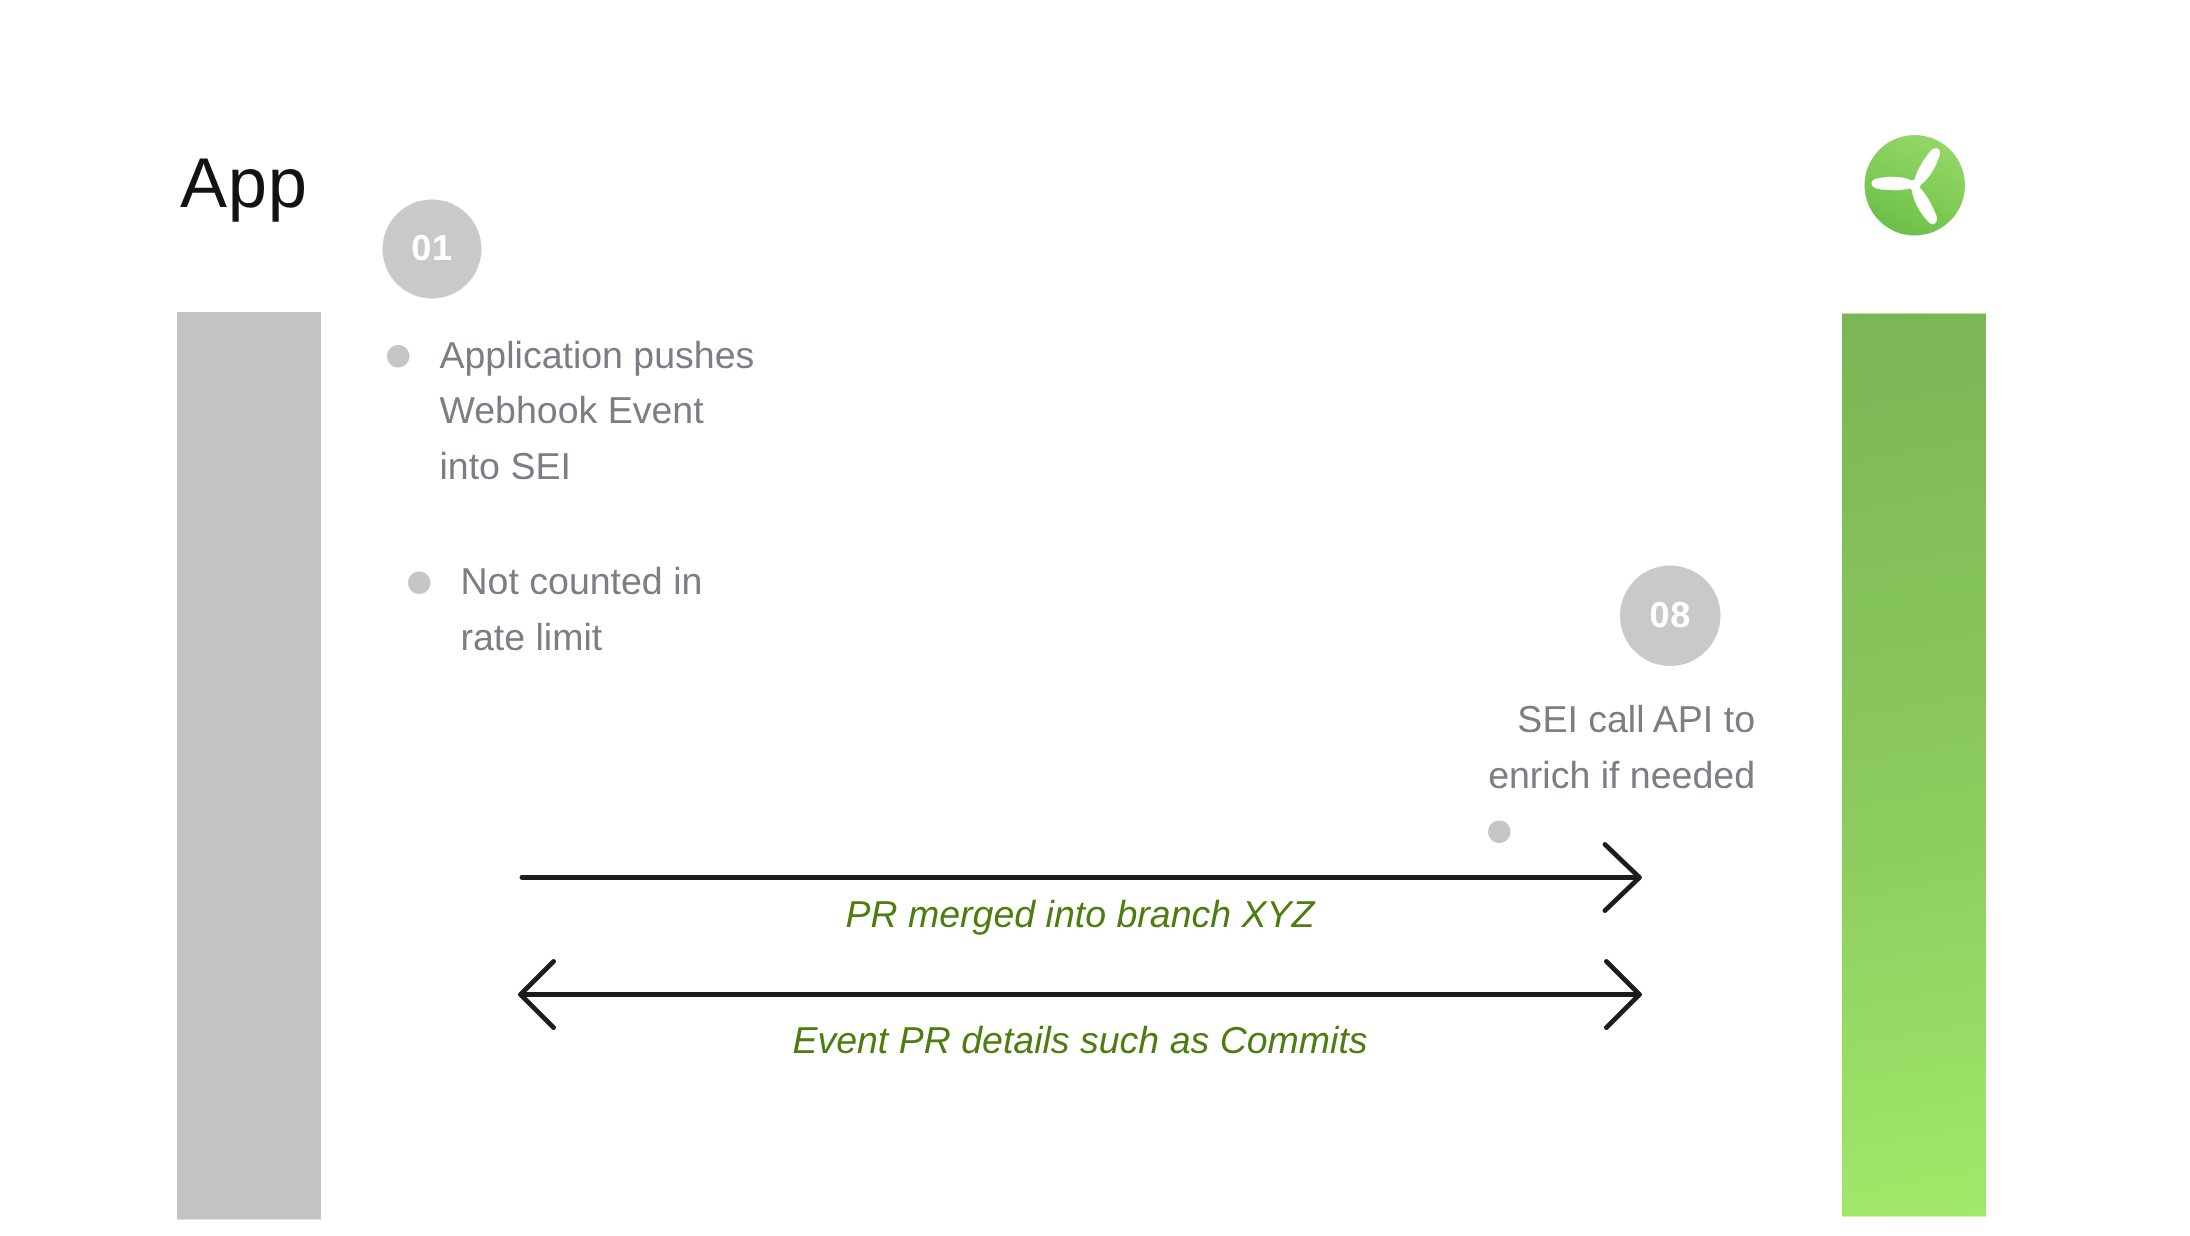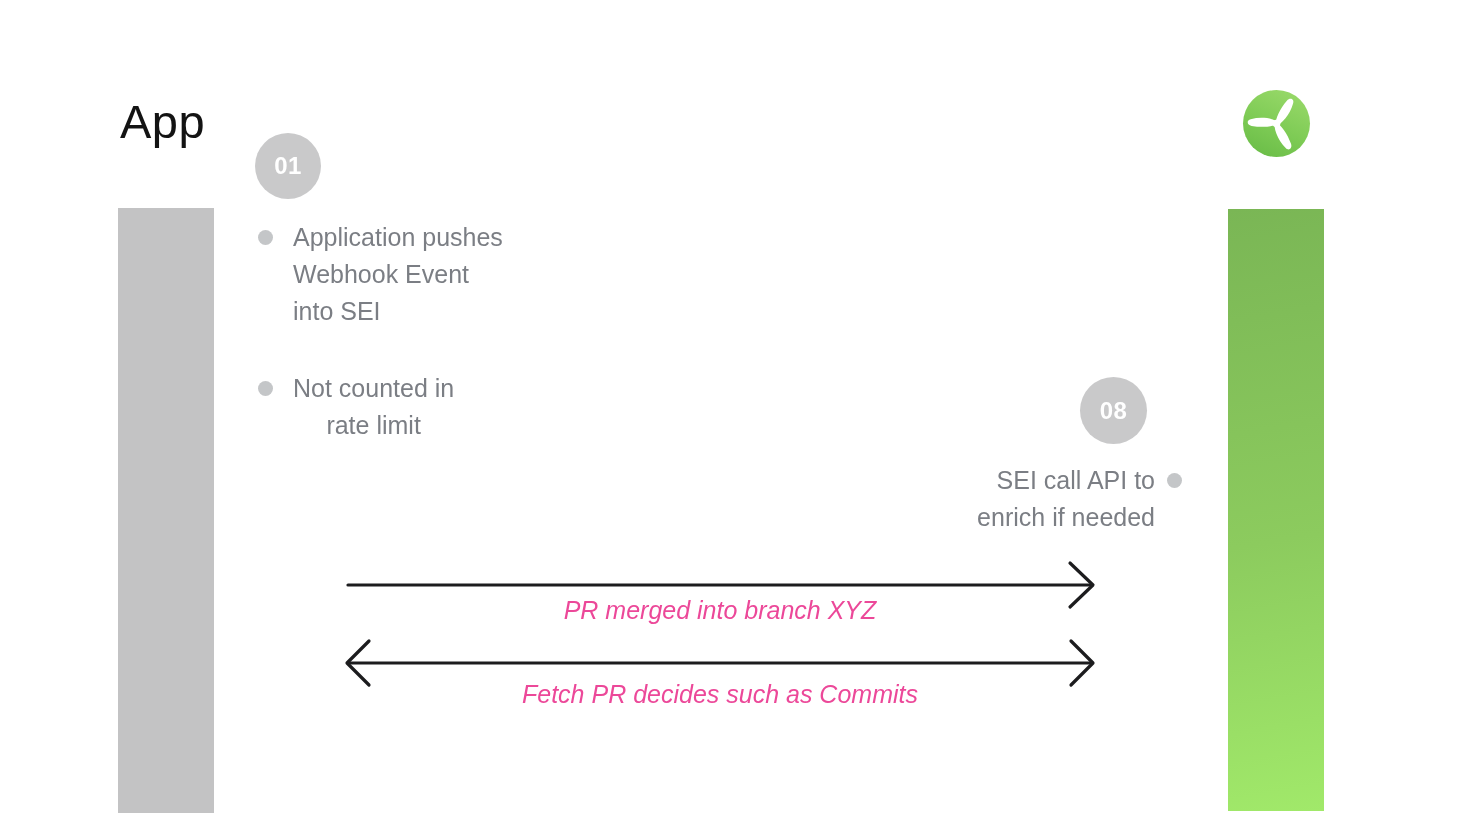--- a/index.html
+++ b/index.html
@@ -74,28 +74,28 @@
     margin-top: 11px;
   }
   .bullet-text {
     font-size: 25px;
     line-height: 37px;
     color: #7b7e84;
     white-space: pre-line;
   }
   .bullet-left .bullet-text { margin-left: 20px; }
   .bullet-1 { left: 258px; top: 219px; }
-  .bullet-2 { left: 258px; top: 370px; text-align: center; }
+  .bullet-2 { left: 272px; top: 370px; }
   .bullet-3 { left: 258px; top: 461px; }
 
   .bullet-right {
     left: auto;
     right: 278px;
     top: 462px;
-    flex-direction: row;
+    flex-direction: column;
   }
   .bullet-right .bullet-text {
     text-align: right;
     margin-right: 12px;
   }
 
   .arrow-svg {
     position: absolute;
     left: 340px;
     width: 770px;
@@ -111,21 +111,21 @@
     stroke-linejoin: round;
   }
 
   .arrow-label {
     position: absolute;
     left: 348px;
     width: 744px;
     text-align: center;
     font-style: italic;
     font-size: 25px;
-    color: #ec4899;
+    color: #4d7c0f;
   }
   .arrow-label-1 { top: 596px; }
   .arrow-label-2 { top: 680px; }
 
   .logo {
     position: absolute;
     left: 1243px;
     top: 90px;
     width: 67px;
     height: 67px;
@@ -178,21 +178,21 @@
     <line x1="8" y1="25" x2="750" y2="25"></line>
     <polyline points="730,3 753,25 730,47"></polyline>
   </svg>
   <div class="arrow-label arrow-label-1">PR merged into branch XYZ</div>
 
   <svg class="arrow-svg arrow-2" viewBox="0 0 770 52" xmlns="http://www.w3.org/2000/svg">
     <line x1="10" y1="26" x2="750" y2="26"></line>
     <polyline points="731,4 753,26 731,48"></polyline>
     <polyline points="29,4 7,26 29,48"></polyline>
   </svg>
-  <div class="arrow-label arrow-label-2">Fetch PR decides such as Commits</div>
+  <div class="arrow-label arrow-label-2">Event PR details such as Commits</div>
 
   <div class="logo">
     <svg width="67" height="67" viewBox="-35 -35 70 70" xmlns="http://www.w3.org/2000/svg">
       <g fill="#ffffff">
         <g transform="rotate(30)">
           <path d="M 0 3 C 5.5 -2 7.5 -15 4.5 -27 C 3.5 -31.5 -1.5 -31 -2.5 -26 C -4.5 -15 -3.5 -4 0 3 Z"></path>
         </g>
         <g transform="rotate(150)">
           <path d="M 0 3 C 5.5 -2 7.5 -15 4.5 -27 C 3.5 -31.5 -1.5 -31 -2.5 -26 C -4.5 -15 -3.5 -4 0 3 Z"></path>
         </g>

